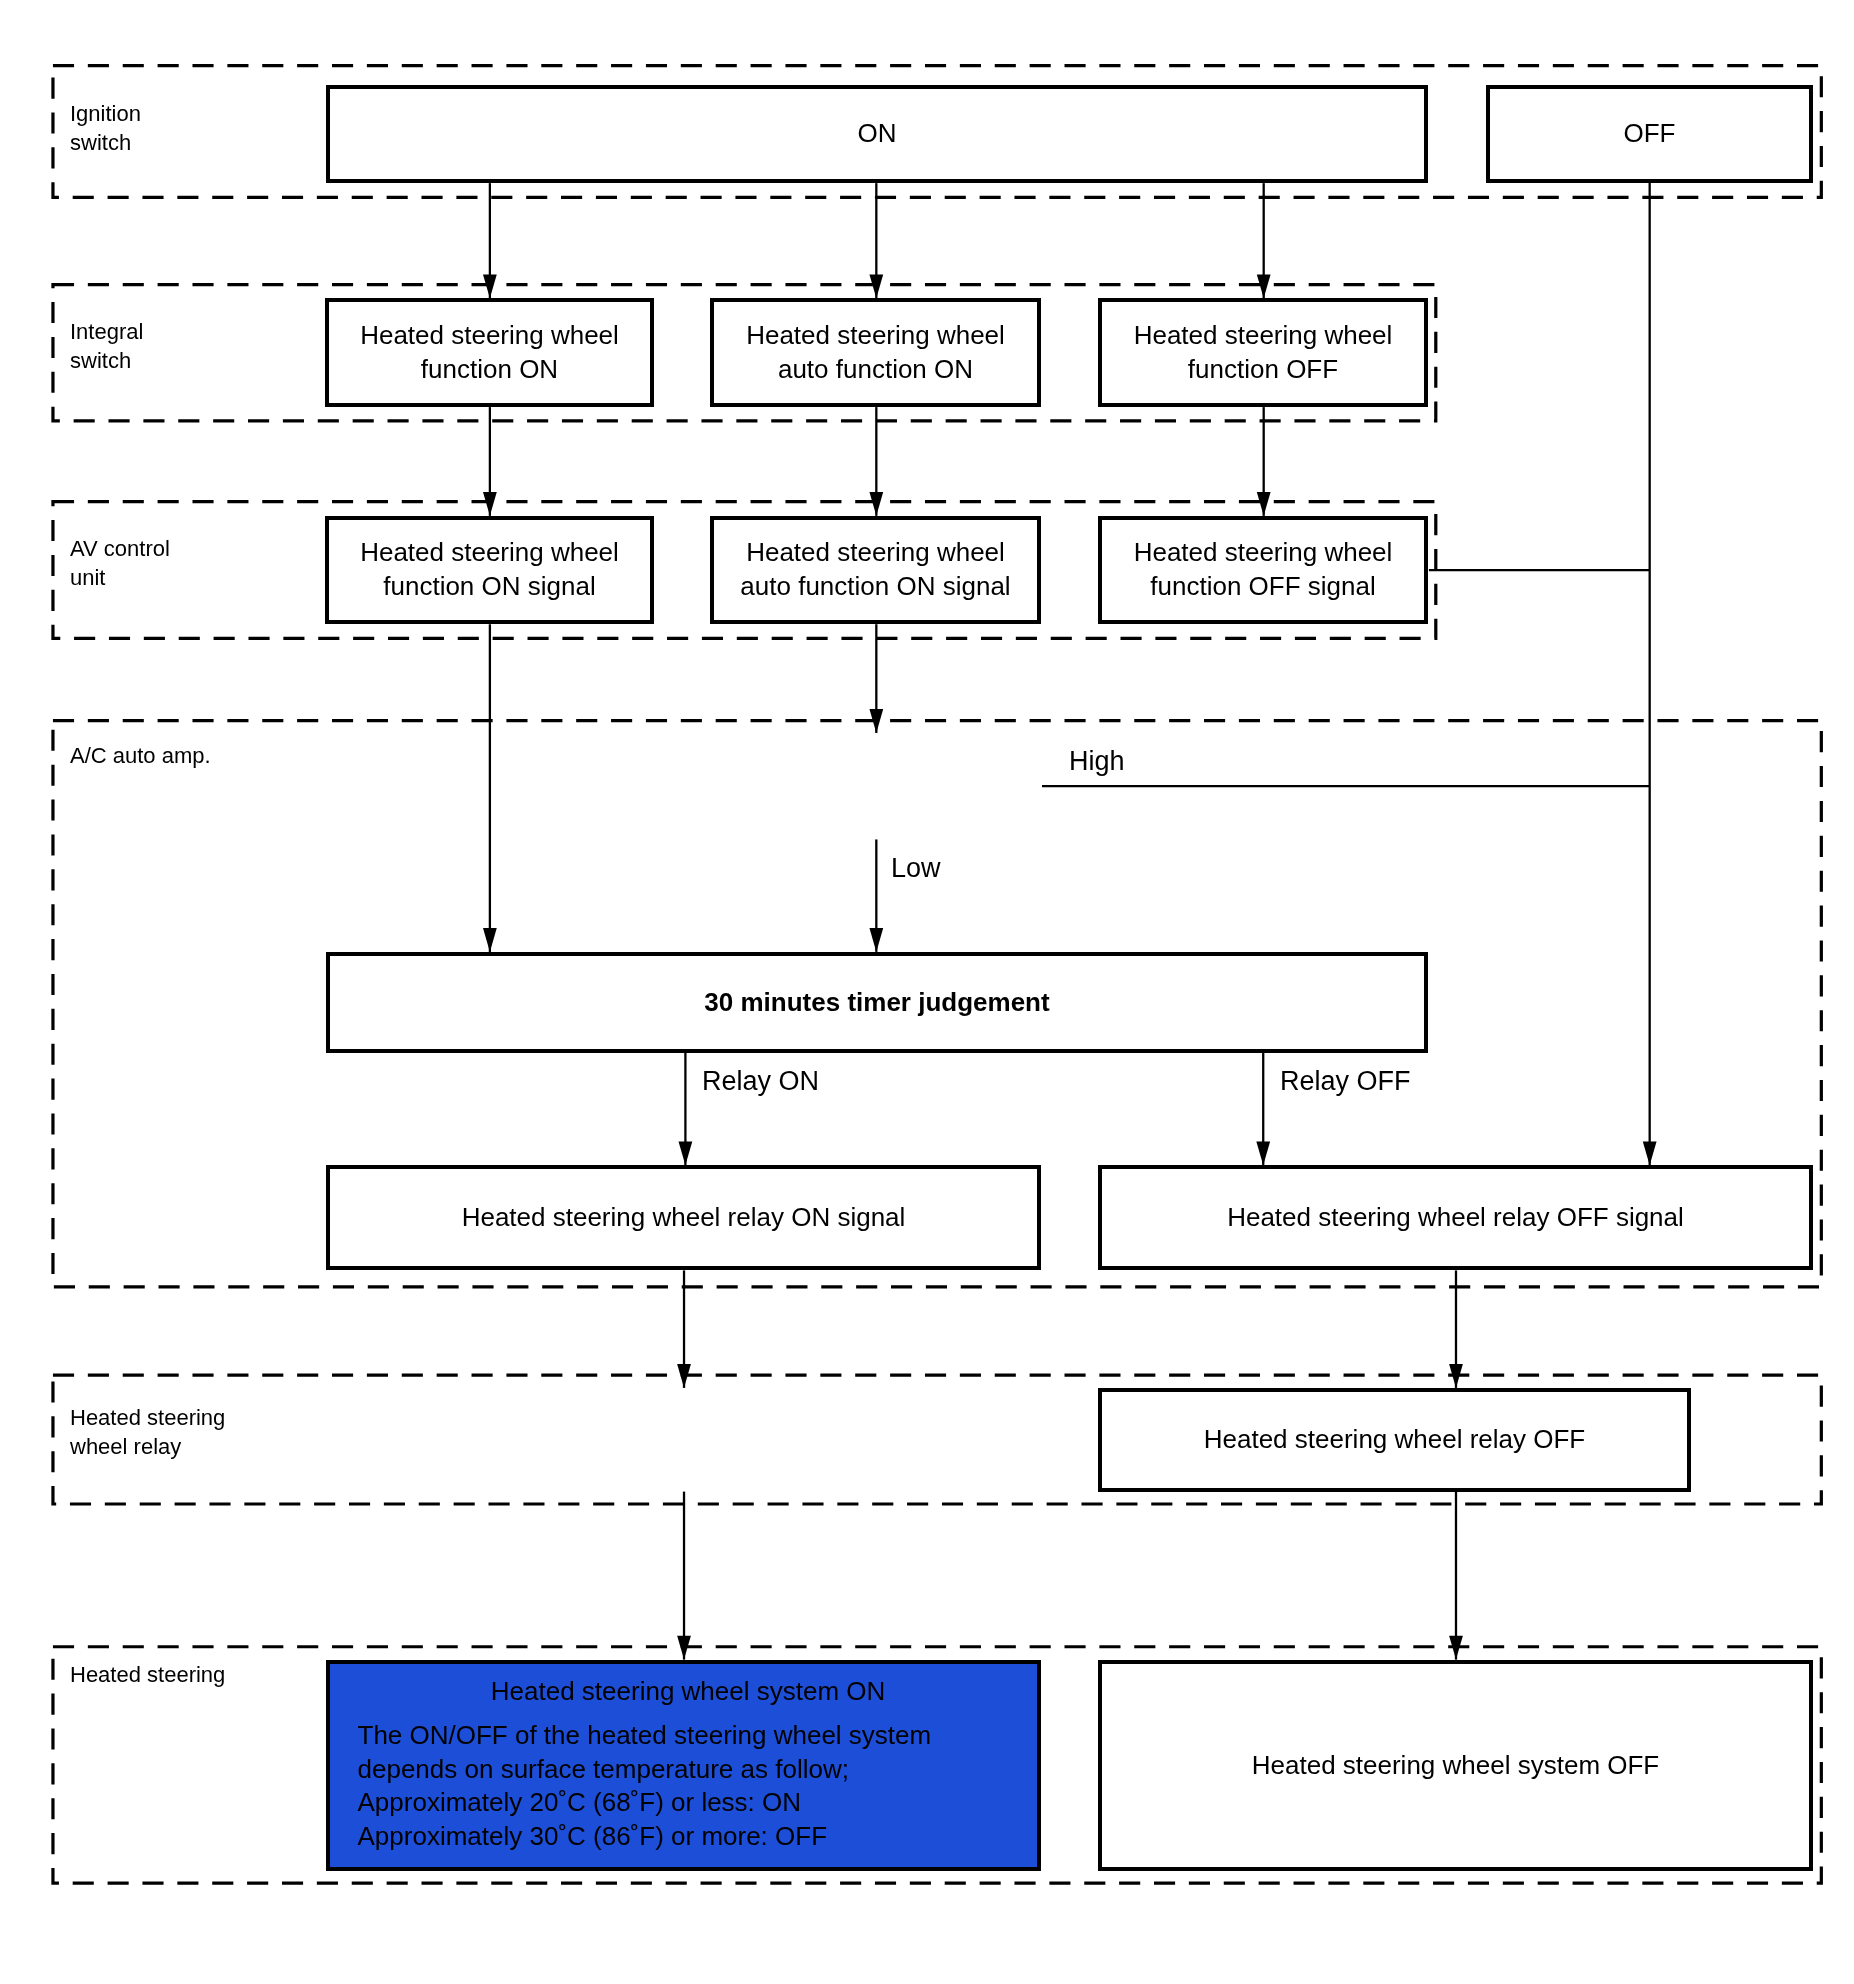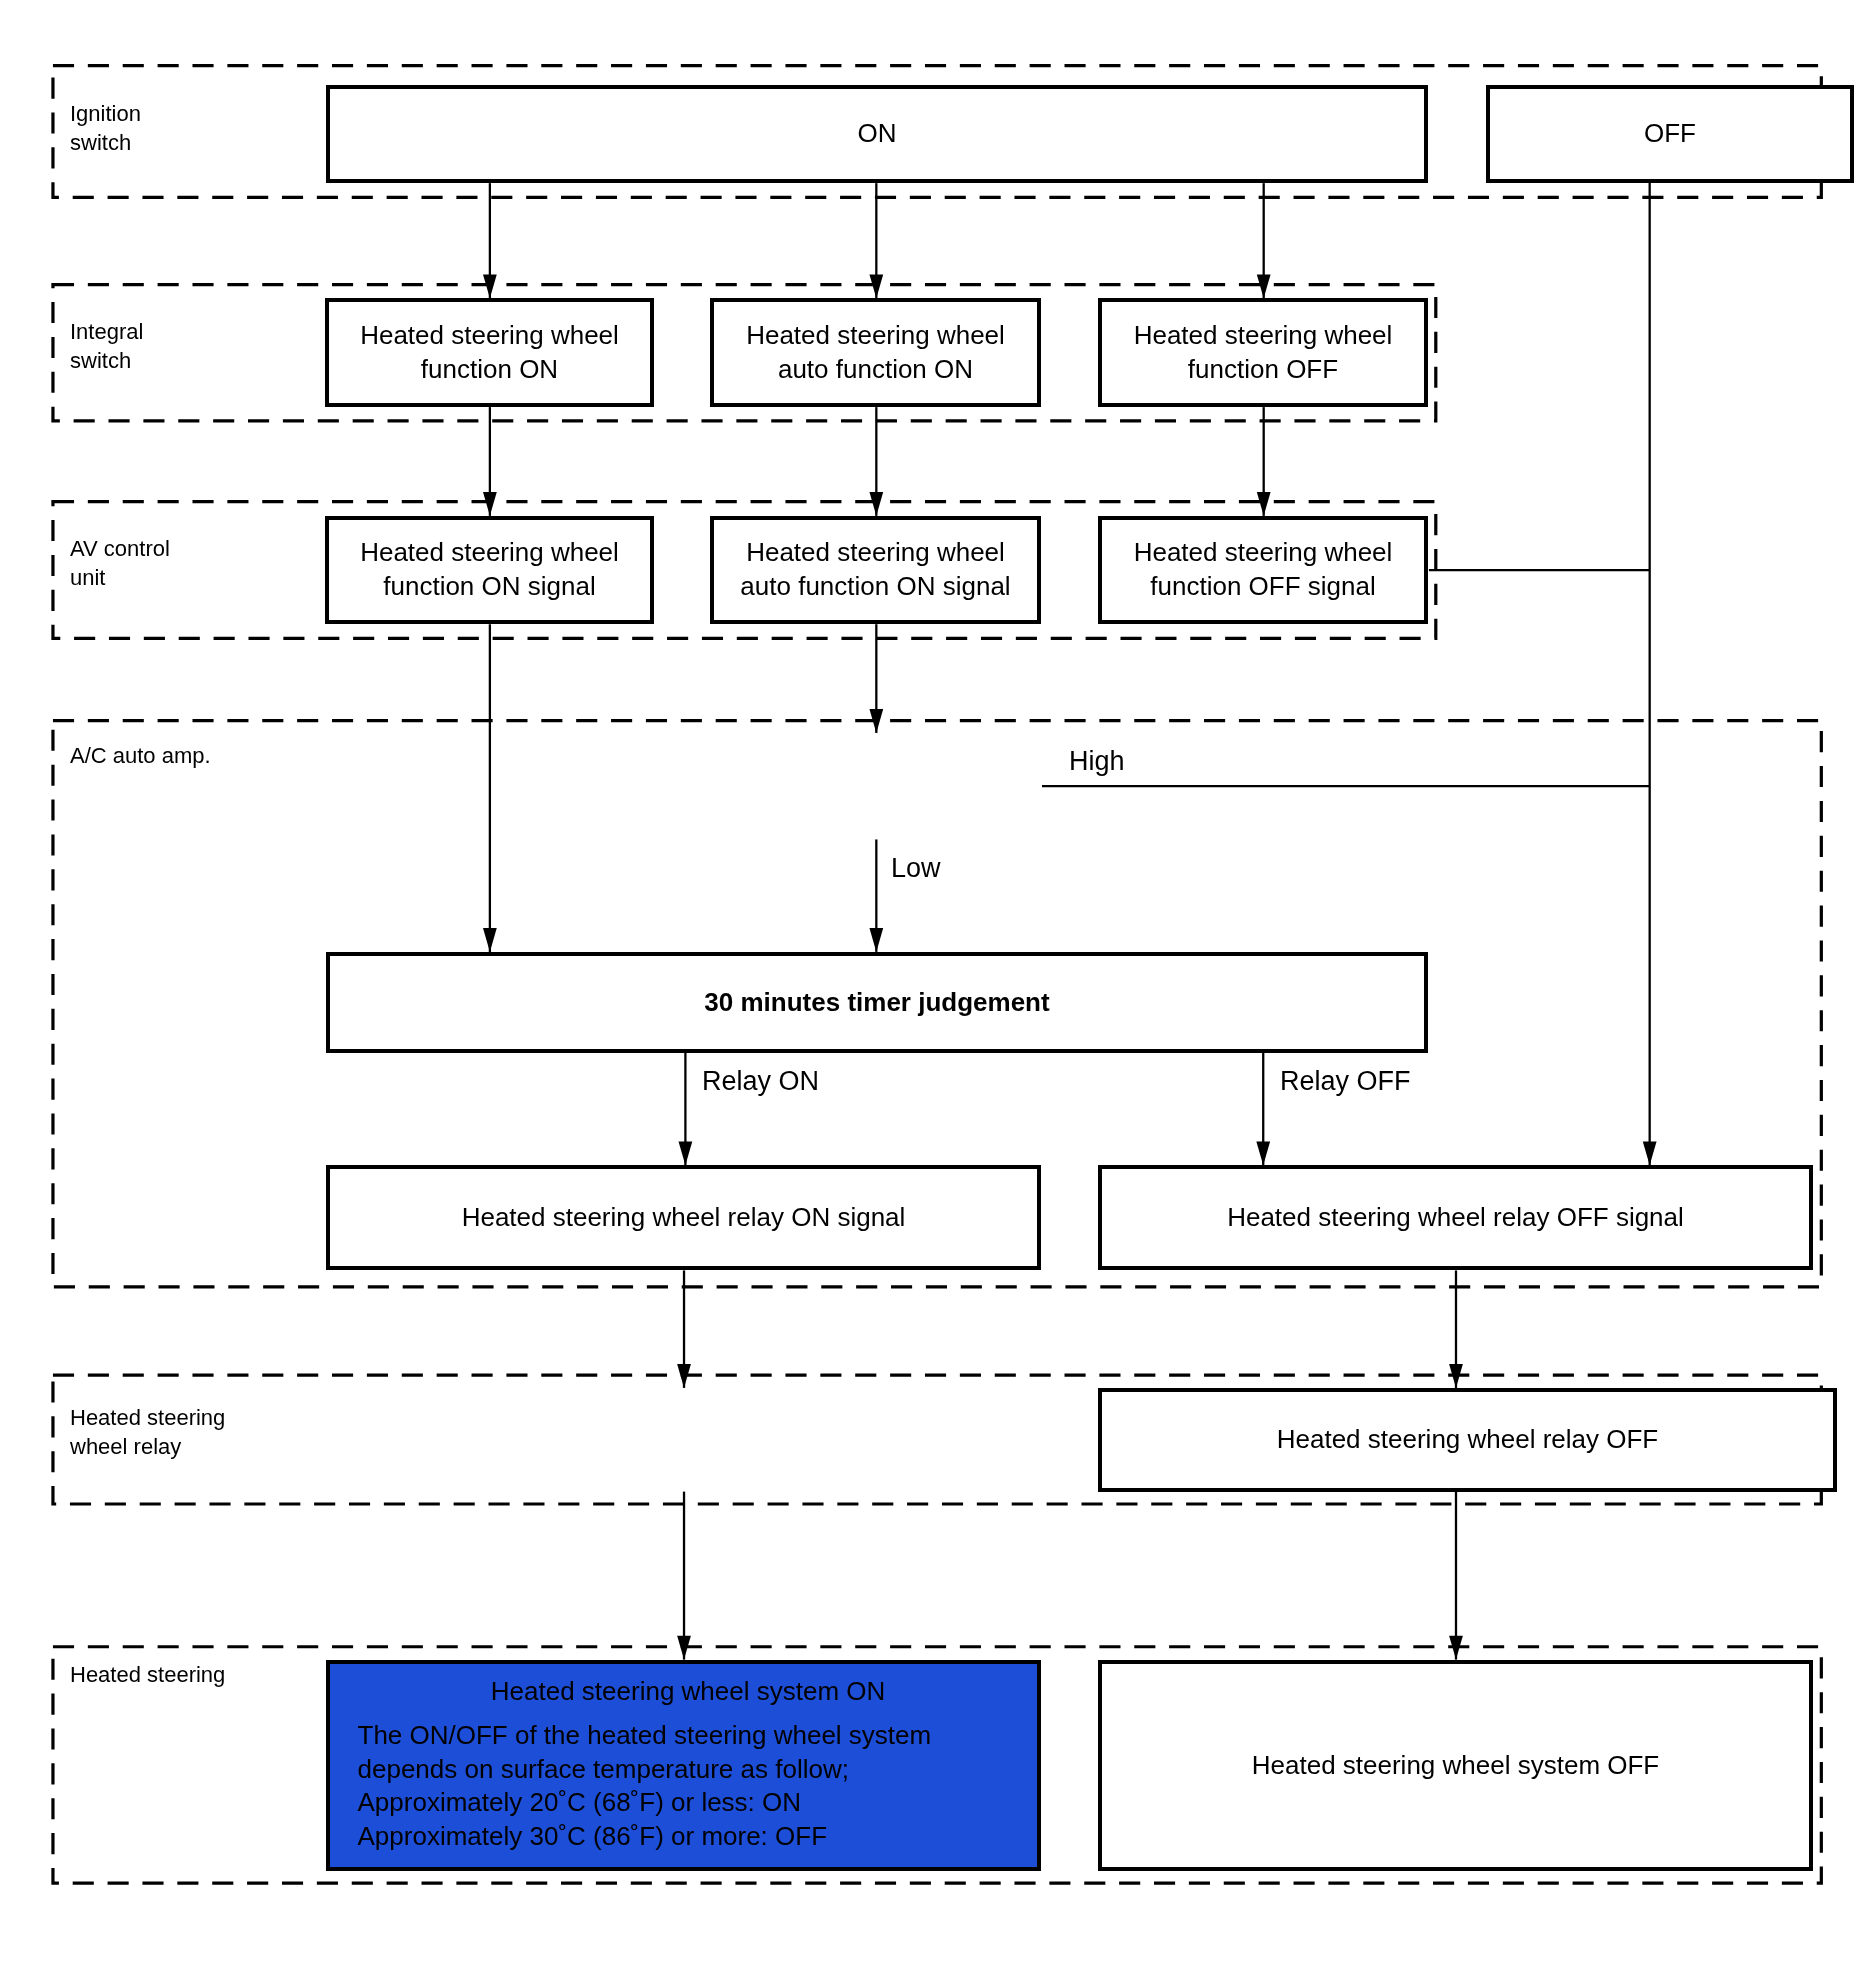--- a/index.html
+++ b/index.html
@@ -95,21 +95,21 @@
   <div class="lane-label" style="left:70px;top:318px;">Integral
 switch</div>
   <div class="lane-label" style="left:70px;top:535px;">AV control
 unit</div>
   <div class="lane-label" style="left:70px;top:742px;">A/C auto amp.</div>
   <div class="lane-label" style="left:70px;top:1404px;">Heated steering
 wheel relay</div>
   <div class="lane-label" style="left:70px;top:1661px;">Heated steering</div>
 
   <div class="node" style="left:326px;top:85px;width:1102px;height:98px;">ON</div>
-  <div class="node" style="left:1486px;top:85px;width:368px;height:98px;">OFF</div>
+  <div class="node" style="left:1486px;top:85px;width:327px;height:98px;">OFF</div>
 
   <div class="node" style="left:325px;top:298px;width:329px;height:109px;">Heated steering wheel
 function ON</div>
   <div class="node" style="left:710px;top:298px;width:331px;height:109px;">Heated steering wheel
 auto function ON</div>
   <div class="node" style="left:1098px;top:298px;width:330px;height:109px;">Heated steering wheel
 function OFF</div>
 
   <div class="node" style="left:325px;top:516px;width:329px;height:108px;">Heated steering wheel
 function ON signal</div>
@@ -121,21 +121,21 @@
   <div class="edge-label" style="left:1069px;top:746px;">High</div>
   <div class="edge-label" style="left:891px;top:853px;">Low</div>
 
   <div class="node" style="left:326px;top:952px;width:1102px;height:101px;font-weight:bold;">30 minutes timer judgement</div>
   <div class="edge-label" style="left:702px;top:1066px;">Relay ON</div>
   <div class="edge-label" style="left:1280px;top:1066px;">Relay OFF</div>
 
   <div class="node" style="left:326px;top:1165px;width:715px;height:105px;">Heated steering wheel relay ON signal</div>
   <div class="node" style="left:1098px;top:1165px;width:715px;height:105px;">Heated steering wheel relay OFF signal</div>
 
-  <div class="node" style="left:1098px;top:1388px;width:739px;height:104px;">Heated steering wheel relay OFF</div>
+  <div class="node" style="left:1098px;top:1388px;width:593px;height:104px;">Heated steering wheel relay OFF</div>
 
   <div class="system-on-box" style="left:326px;top:1660px;width:715px;height:211px;">
     <div class="system-on-title">Heated steering wheel system ON</div>
     <div class="system-on-body">The ON/OFF of the heated steering wheel system
 depends on surface temperature as follow;
 Approximately 20˚C (68˚F) or less: ON
 Approximately 30˚C (86˚F) or more: OFF</div>
   </div>
   <div class="node" style="left:1098px;top:1660px;width:715px;height:211px;">Heated steering wheel system OFF</div>
 

